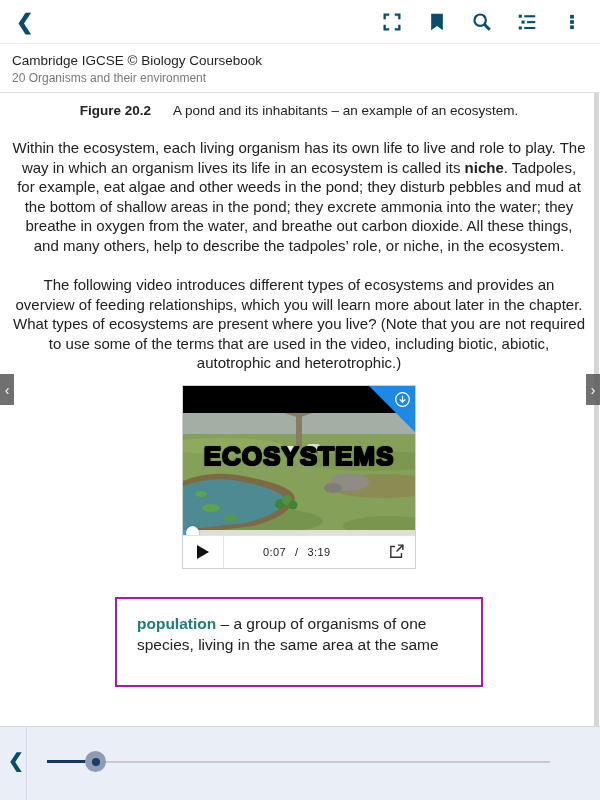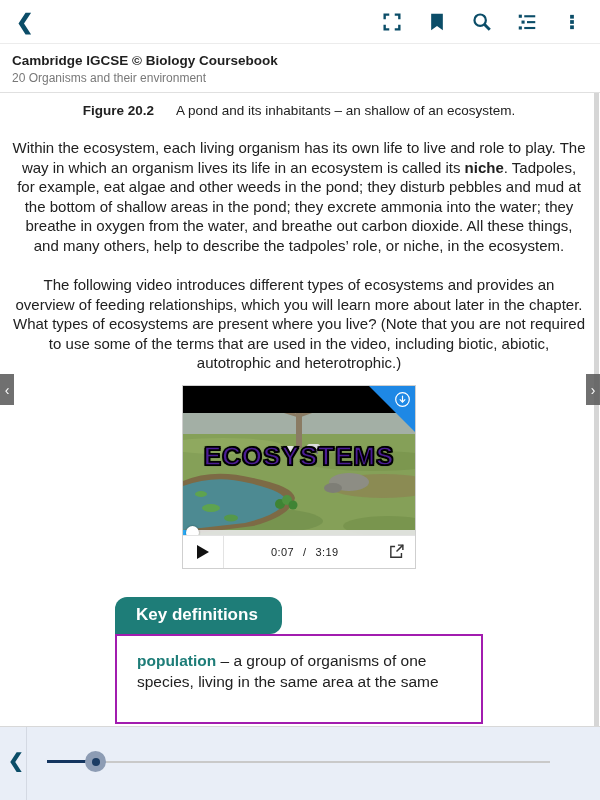--- a/index.html
+++ b/index.html
@@ -14,21 +14,21 @@
              border-bottom:1px solid #ececec; padding:0 16px; }
   .back-btn { color:#0b4d68; font-size:21px; font-weight:bold; cursor:pointer; line-height:1; }
   .toolbar-spacer { flex:1; }
   .tb-icons { display:flex; align-items:center; gap:21px; }
   .tb-btn { width:24px; height:24px; display:flex; align-items:center; justify-content:center; cursor:pointer; }
   .tb-btn svg { display:block; }
 
   
   .header { position:absolute; top:45px; left:0; right:0; height:48px;
             padding:7px 12px 0 12px; background:#fff; border-bottom:1px solid #e0e0e0; }
-  .header-title { font-size:13.5px; font-weight:bold; color:#1f1f1f; line-height:1.35; }
+  .header-title { font-size:13.5px; font-weight:normal; color:#1f1f1f; line-height:1.35; }
   .header-sub { font-size:12px; color:#787878; line-height:1.35; }
 
   
   .content { position:absolute; top:93px; left:0; right:0; height:633px;
              background:#fff; overflow:hidden; padding:0 14px 0 12px; }
 
   .fig-caption { margin-top:10px; text-align:center; font-size:13.5px; color:#212121; }
   .fig-caption .fig-label { font-weight:bold; margin-right:22px; }
 
   .para { margin-top:20px; font-size:15px; line-height:19.5px; color:#212121;text-align:center; }
@@ -36,33 +36,33 @@
 
   
   .player { width:234px; margin:12px auto 0 auto; border:1px solid #cfcfcf; background:#fff; }
   .thumb { position:relative; width:100%; height:149px; background:#85a058; overflow:hidden; }
   .thumb svg.scene { position:absolute; left:0; top:0; }
   .letterbox { position:absolute; top:0; left:0; right:0; height:27px; background:#000; }
   .dl-corner { position:absolute; top:0; right:0; width:0; height:0;
                border-left:46px solid transparent; border-top:46px solid #1e88e5; }
   .dl-icon { position:absolute; top:5px; right:4px; }
   .overlay-title { position:absolute; top:55px; left:0; right:0; text-align:center;
-                   font-size:26px; font-weight:bold; color:#4c1d95; letter-spacing:1px;
+                   font-size:26px; font-weight:bold; color:#000000; letter-spacing:1px;
                    -webkit-text-stroke:1.5px #000;
                    text-shadow:0 0 2px #000, 1px 1px 0 #000, -1px 1px 0 #000, 1px -1px 0 #000; }
   .progress { position:absolute; left:0; right:0; bottom:0; height:5px; background:rgba(230,230,230,.92); }
   .progress-fill { position:absolute; left:0; top:0; bottom:0; width:7px; background:#29a9f3; }
   .progress-knob { position:absolute; left:3px; top:-4px; width:13px; height:13px;
                    border-radius:50%; background:#fff; box-shadow:0 0 2px rgba(0,0,0,.45); }
   .controls { display:flex; align-items:center; height:33px; background:#fff; border-top:1px solid #e3e3e3; }
   .play-btn { width:40px; height:100%; display:flex; align-items:center; justify-content:center; cursor:pointer; }
   .play-tri { width:0; height:0; border-left:12px solid #111;
               border-top:7.5px solid transparent; border-bottom:7.5px solid transparent; }
   .ctrl-div { width:1px; height:100%; background:#e3e3e3; }
-  .time { margin-left:14px; font-size:11px; color:#222; letter-spacing:.4px; display:flex; gap:9px;padding-left:33px; }
+  .time { margin-left:6px; font-size:11px; color:#222; letter-spacing:.4px; display:flex; gap:9px;padding-left:33px; }
   .ctrl-spacer { flex:1; }
   .ext-btn { margin-right:10px; cursor:pointer; display:flex; }
 
   
   .keydef { margin:28px 0 0 103px; width:368px; }
   .keydef-tab { display:inline-block; background:#1e7d78; color:#fff; font-weight:bold;
                 font-size:17px; padding:8px 24px 9px 21px; border-radius:12px 12px 12px 0; }
   .keydef-box { border:2px solid #a21caf; background:#fff; margin-top:0;
                 padding:14px 20px 30px 20px; font-size:15.5px; line-height:21px; color:#212121; }
   .keydef-term { color:#1e7d78; font-weight:bold; }
@@ -138,21 +138,21 @@
   </div>
 
   <div class="header">
     <div class="header-title">Cambridge IGCSE © Biology Coursebook</div>
     <div class="header-sub">20 Organisms and their environment</div>
   </div>
 
   <div class="content">
 
     <div class="fig-caption">
-      <span class="fig-label">Figure 20.2</span><span>A pond and its inhabitants – an shallow of an ecosystem.</span>
+      <span class="fig-label">Figure 20.2</span><span>A pond and its inhabitants – an example of an ecosystem.</span>
     </div>
 
     <div class="para">
       <span>Within the ecosystem, each living organism has its own life to live and role to play. The way in which an organism lives its life in an ecosystem is called its </span><b>niche</b><span>. Tadpoles, for example, eat algae and other weeds in the pond; they disturb pebbles and mud at the bottom of shallow areas in the pond; they excrete ammonia into the water; they breathe in oxygen from the water, and breathe out carbon dioxide. All these things, and many others, help to describe the tadpoles’ role, or niche, in the ecosystem.</span>
     </div>
 
     <div class="para">The following video introduces different types of ecosystems and provides an overview of feeding relationships, which you will learn more about later in the chapter. What types of ecosystems are present where you live? (Note that you are not required to use some of the terms that are used in the video, including biotic, abiotic, autotrophic and heterotrophic.)</div>
 
     <div class="player">
       <div class="thumb">
@@ -218,21 +218,20 @@
           <svg width="17" height="17" viewBox="0 0 24 24" fill="none" stroke="#333" stroke-width="2">
             <path d="M10 5H4v15h15v-6"></path>
             <path d="M14 3h7v7"></path>
               <path d="M21 3l-9 9"></path>
           </svg>
         </div>
       </div>
     </div>
 
     <div class="keydef">
-      <div class="keydef-tab">Key definitions</div>
       <div class="keydef-box">
         <span class="keydef-term">population</span><span> – a group of organisms of one species, living in the same area at the same</span>
       </div>
     </div>
 
     <div class="scrollbar"></div>
     <div class="pgnav prev">‹</div>
     <div class="pgnav next">›</div>
   </div>
 

